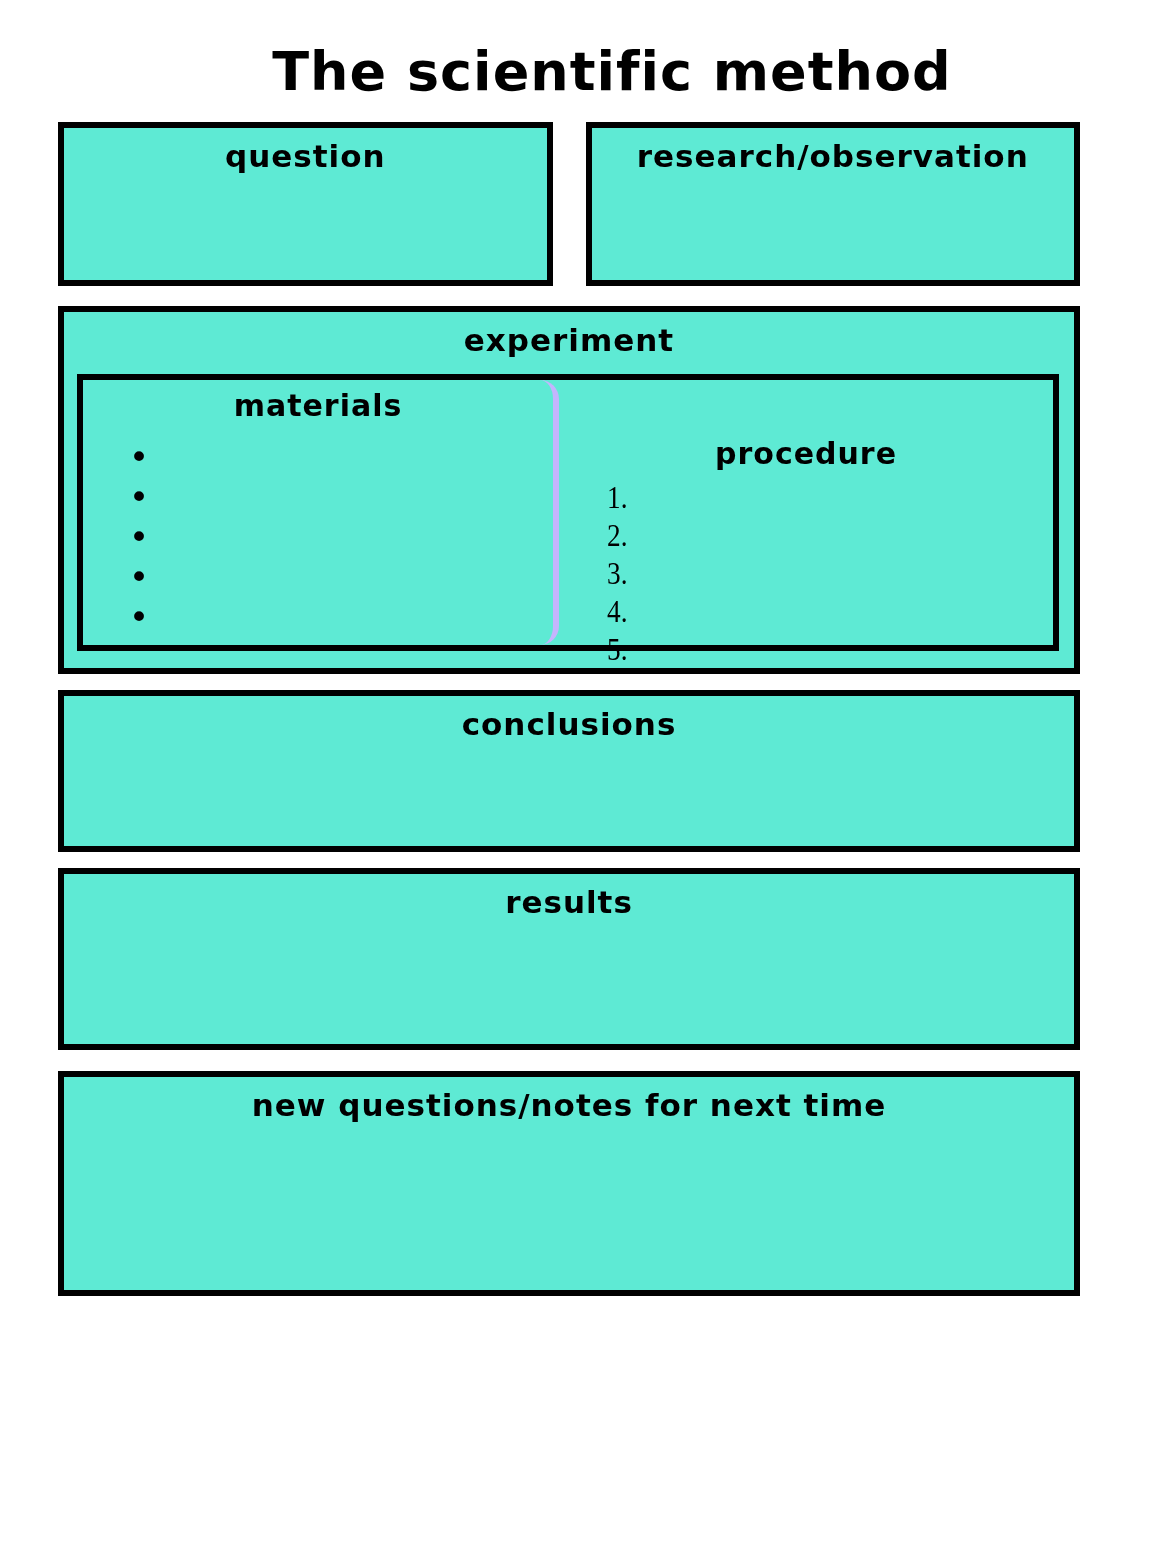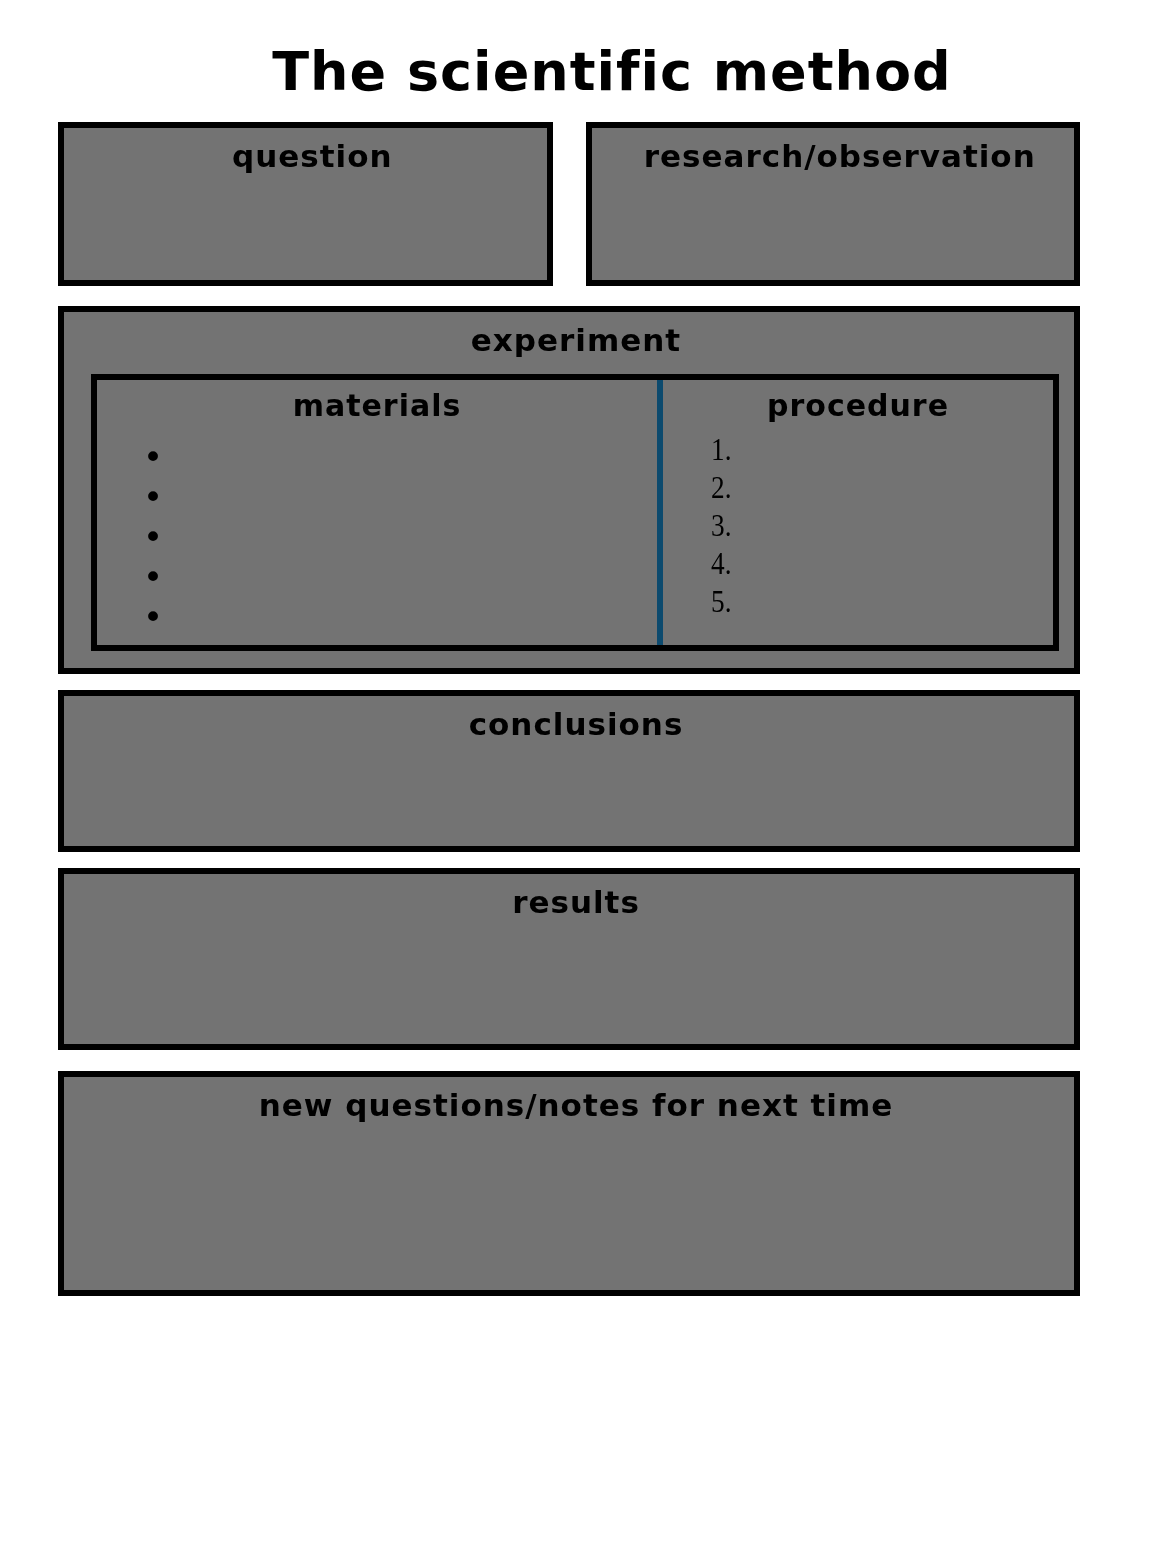--- a/index.html
+++ b/index.html
@@ -25,22 +25,21 @@
     font-weight: bold;
     letter-spacing: 1px;
     padding-left: 48px;
   }
 
   
   .wbox {
     border: 6px solid #000000;
     margin-left: 58px;
     margin-right: 96px;
-    background: #737373;
-    padding-left: 14px;
+    background: #5eead4;
   }
   .wbox-label {
     text-align: center;
     font-size: 31px;
     font-weight: bold;
     letter-spacing: 1px;
     margin-top: 10px;
   }
 
   .row-two {
@@ -62,24 +61,25 @@
   .newq-box         { margin-top: 21px; height: 225px; }
 
   
   .experiment-inner {
     border: 6px solid #000000;
     margin: 16px 15px 0 13px;
     height: 277px;
     display: flex;
   }
   .col-materials {
-    width: 566px;
-    border-right: 6px solid #0c4a6e;
+    width: 476px;
+    border-right: 6px solid #c4b5fd;
+    border-radius: 19px;
   }
-  .col-procedure { flex: 1; }
+  .col-procedure { flex: 1; margin-top: 48px; }
   .col-label {
     text-align: center;
     font-size: 30px;
     font-weight: bold;
     letter-spacing: 1px;
     margin-top: 8px;
   }
   .materials-list {
     list-style: none;
     margin-top: 14px;

